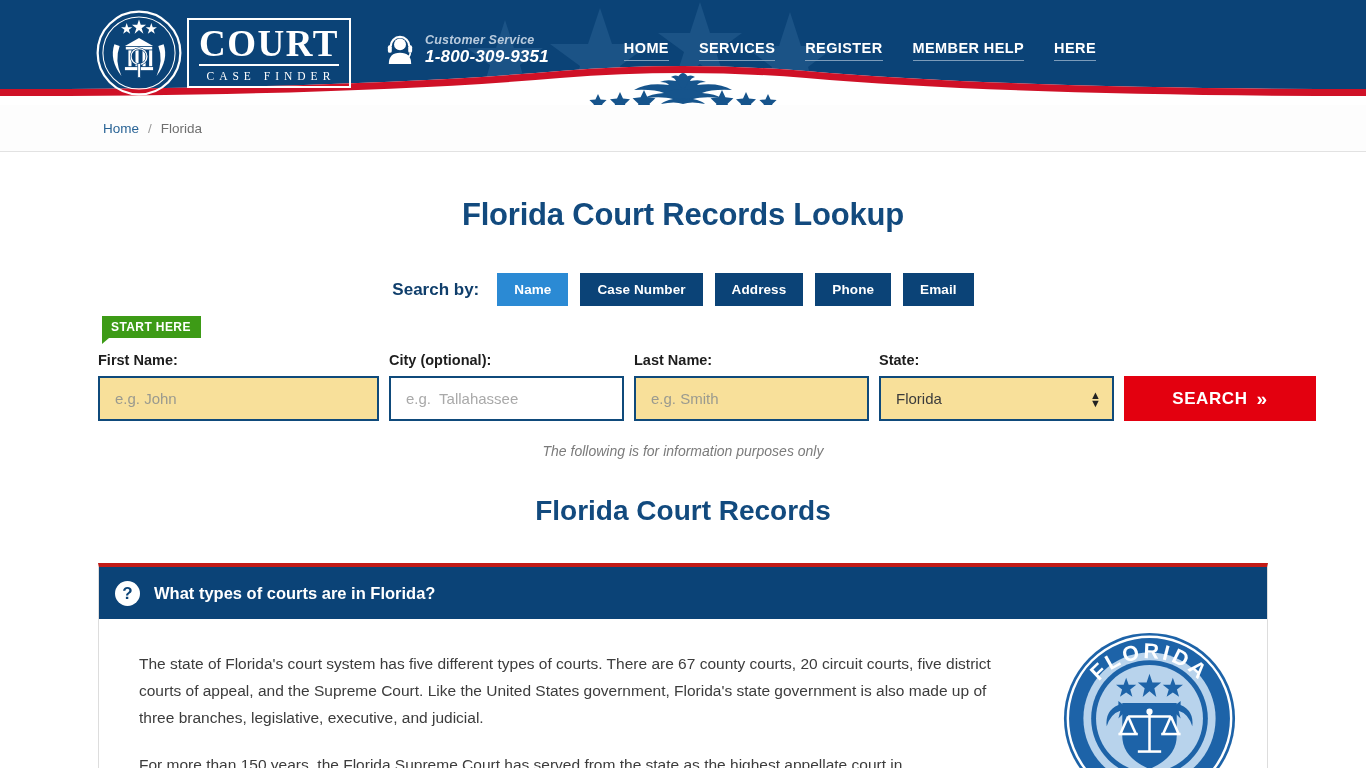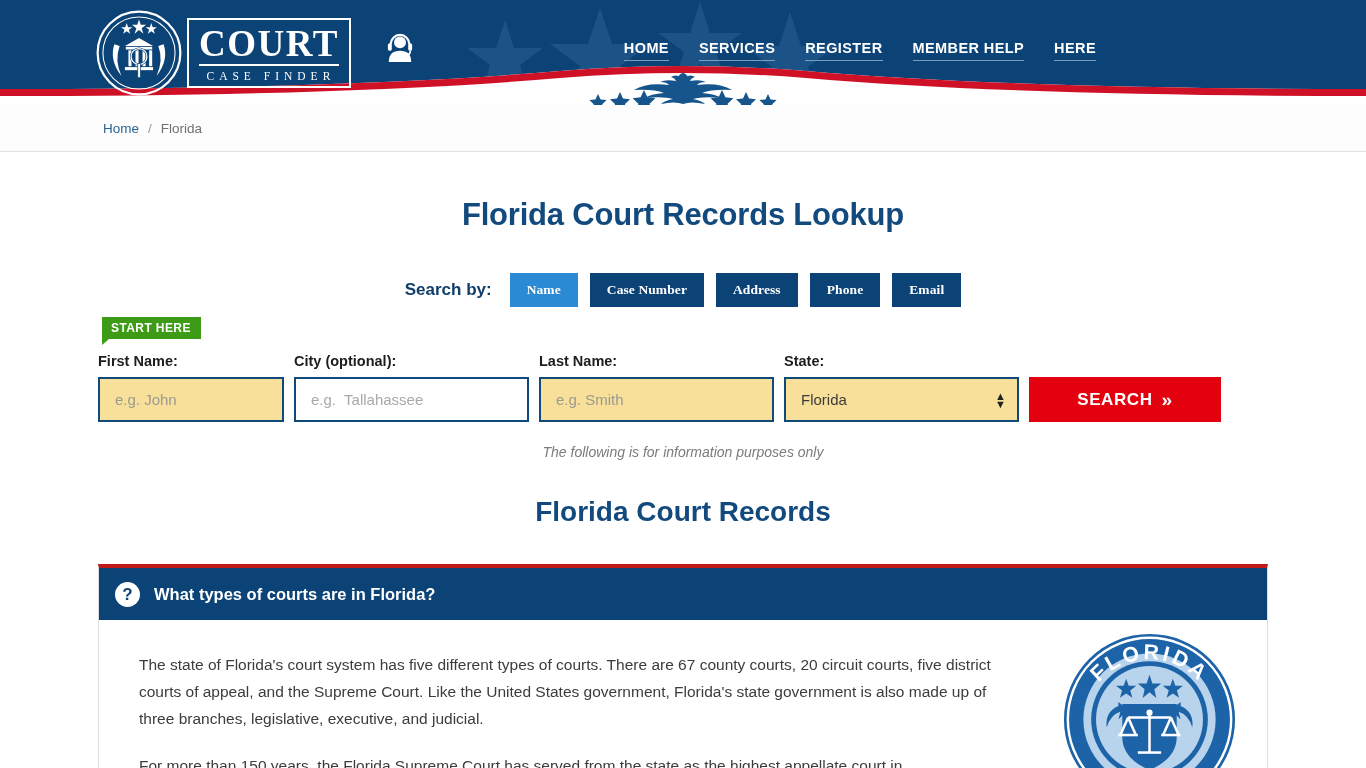--- a/index.html
+++ b/index.html
@@ -166,21 +166,21 @@
     margin-right: 6px;
   }
   .tab {
     background: #0b4377;
     color: #ffffff;
     font-size: 13.5px;
     font-weight: bold;
     padding: 9px 17px;
     border: none;
     cursor: pointer;
-    font-family: Liberation Serif, serif;
+    font-family: Liberation Sans, sans-serif;
     letter-spacing: .1px;
   }
   .tab.active { background: #2b8ad4; }
 
   .form-area {
     position: relative;
     width: 1170px;
     margin: 18px auto 0 auto;
   }
   .start-here {
@@ -219,21 +219,21 @@
   .field select {
     height: 45px;
     border: 2px solid #0f4a7b;
     font-size: 15px;
     font-family: "Liberation Sans", sans-serif;
     padding: 0 15px;
     color: #3b3b3b;
     outline: none;
   }
   .field input::placeholder { color: #9a9a8f; }
-  .f-first input, .f-last input { background: #f8e09a; width: 186px; }
+  .f-first input, .f-last input { background: #f8e09a; width: 281px; }
   .f-last input { width: 235px; }
   .f-city input { background: #ffffff; width: 235px; }
   .f-city input::placeholder { color: #a9a9a9; }
   .f-state select {
     background: #f8e09a;
     width: 235px;
     appearance: none;
     -webkit-appearance: none;
     padding-right: 34px;
   }
@@ -384,20 +384,24 @@
 
     <div class="cs-block">
       <svg class="cs-icon" viewBox="0 0 30 32">
         <circle cx="15" cy="10" r="6.4" fill="#fff"></circle>
         <path d="M3 31 Q3 19 15 19 Q27 19 27 31 Z" fill="#fff"></path>
         <path d="M5 12 A10 10 0 0 1 25 12" fill="none" stroke="#fff" stroke-width="2.4"></path>
         <rect x="2" y="11" width="4.2" height="8" rx="2" fill="#fff"></rect>
         <rect x="23.8" y="11" width="4.2" height="8" rx="2" fill="#fff"></rect>
         <path d="M26 19 Q26 24 21 24" fill="none" stroke="#fff" stroke-width="1.8"></path>
       </svg>
+      <div>
+        <div class="cs-label">Customer Service</div>
+        <div class="cs-phone">1-800-309-9351</div>
+      </div>
     </div>
 
     <div class="nav">
       <a href="#">HOME</a>
       <a href="#">SERVICES</a>
       <a href="#">REGISTER</a>
       <a href="#">MEMBER HELP</a>
       <a href="#">HERE</a>
     </div>
   </div>

